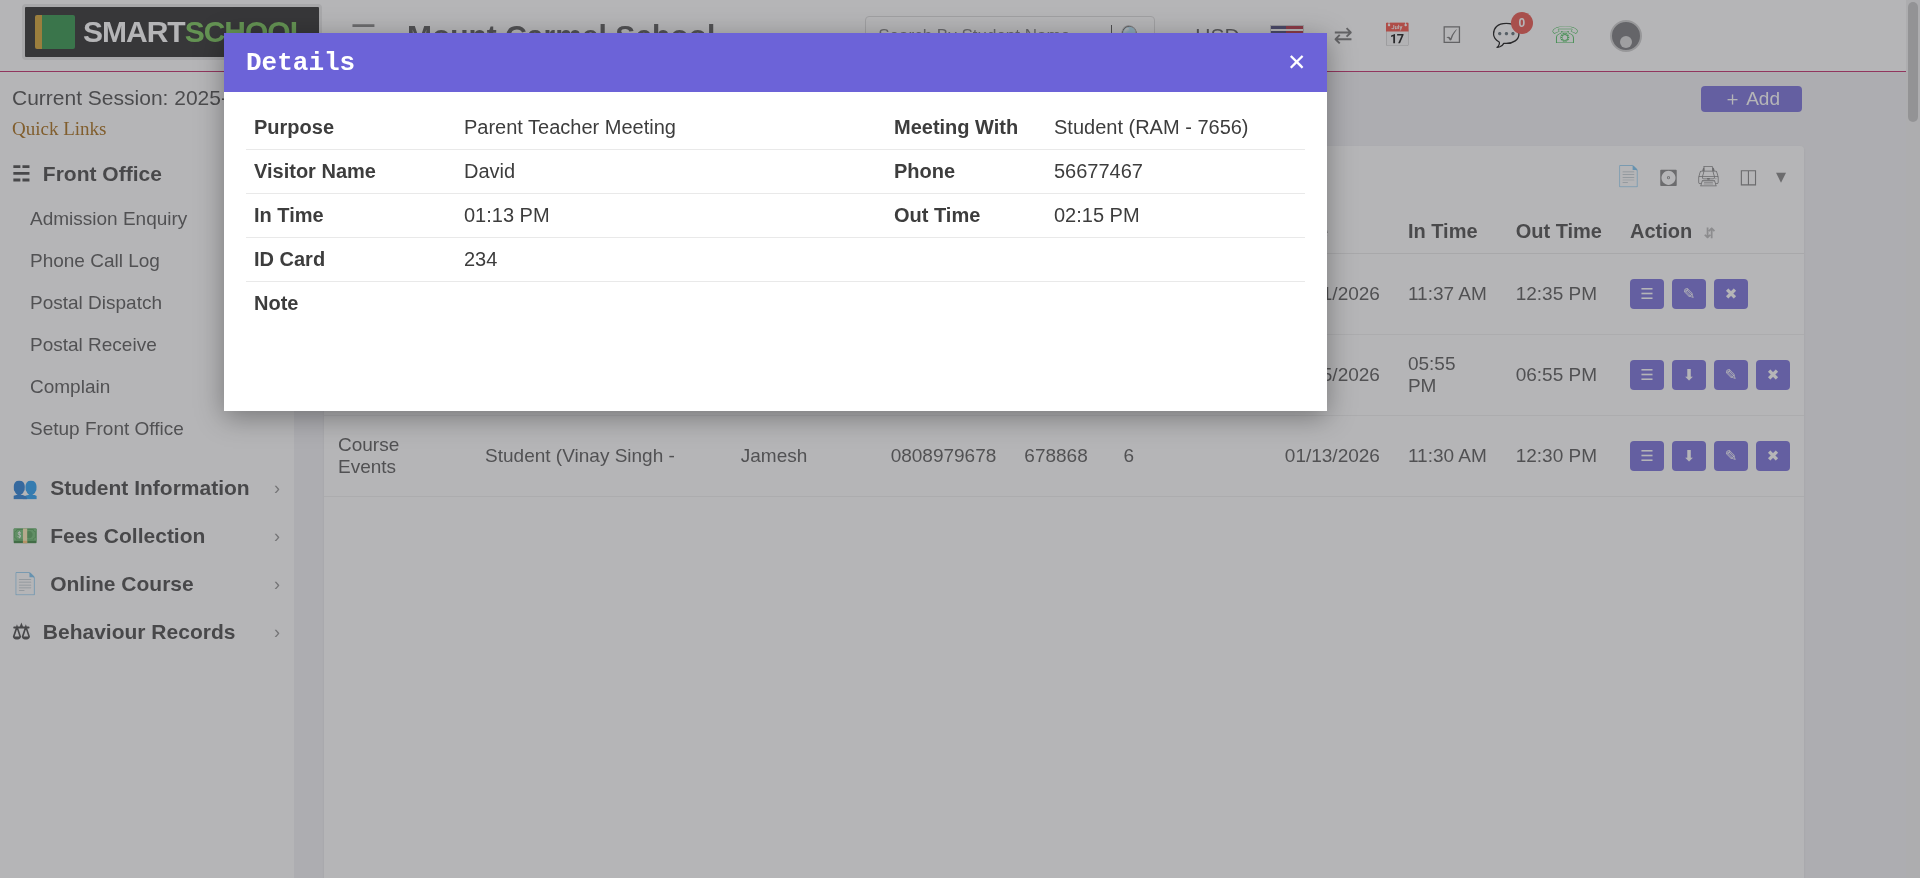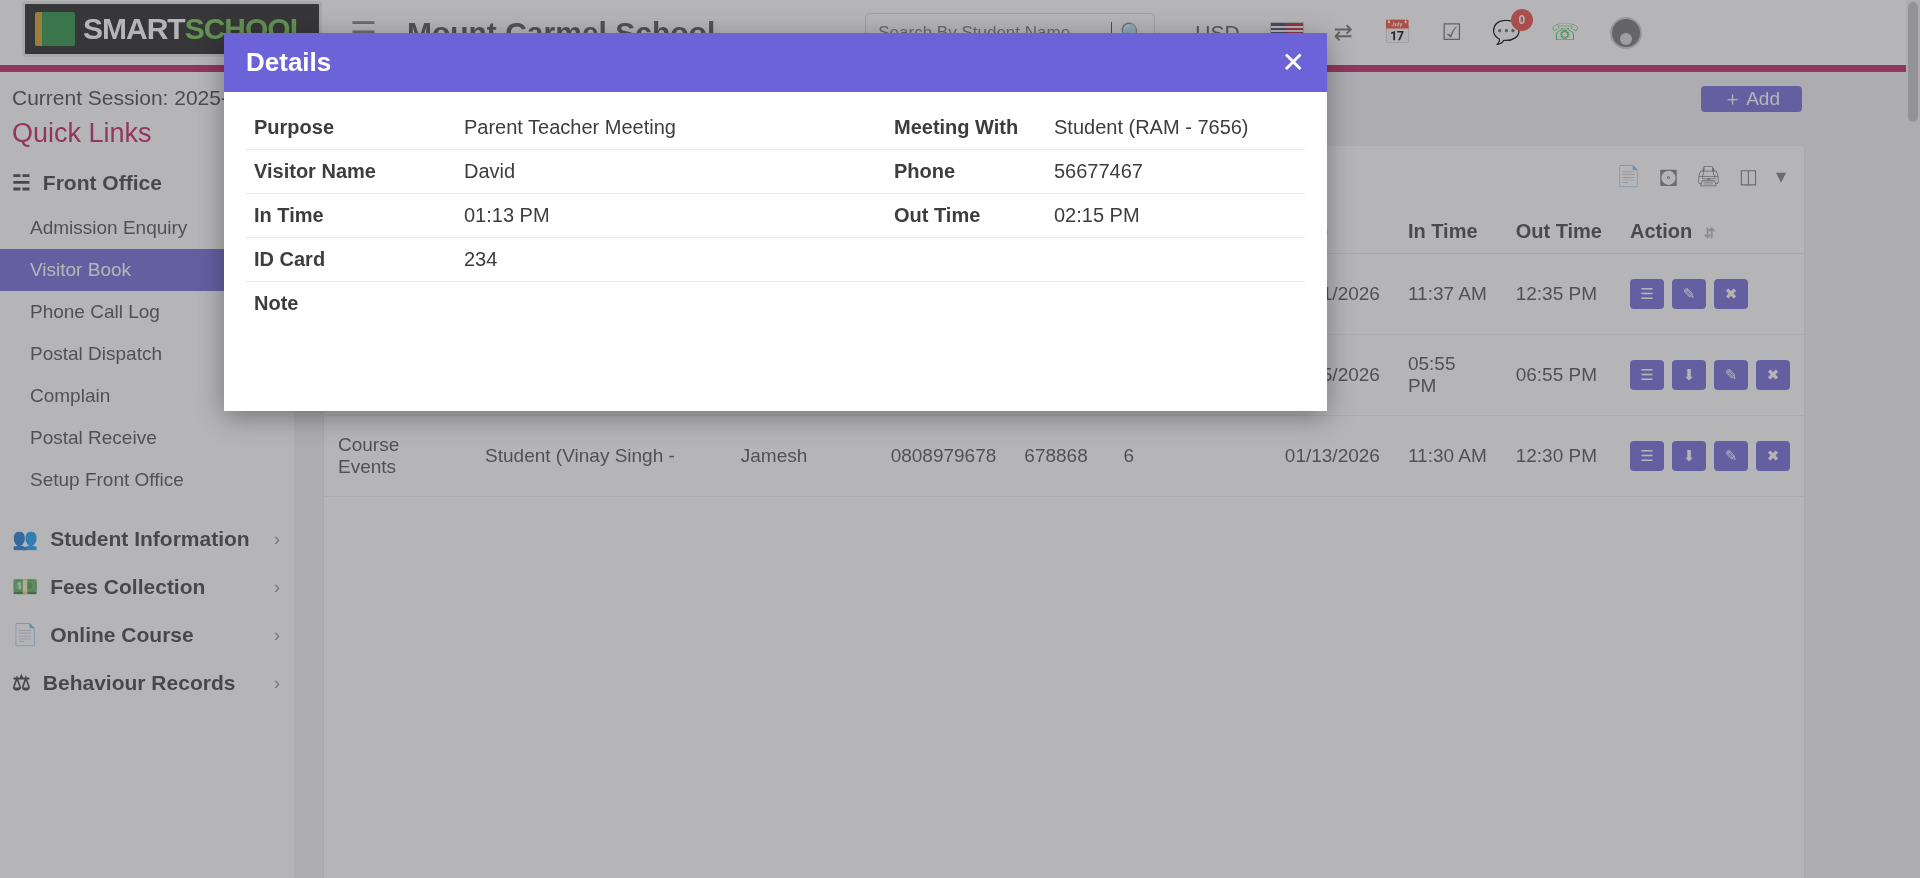--- a/index.html
+++ b/index.html
@@ -9,21 +9,21 @@
     overflow: hidden;
     font-family: "Liberation Sans", sans-serif;
     background: #f3f3f3;
   }
   #app { position: relative; width: 1920px; height: 878px; overflow: hidden; }
 
   
   .topbar {
     position: absolute; top: 0; left: 0; width: 1920px; height: 72px;
     background: #fff; display: flex; align-items: center;
-    border-bottom: 7px solid #be185d;
+    border-bottom: 1px solid #be185d;
   }
   .logo {
     width: 300px; height: 56px; margin-left: 22px;
     background: #1b1b1b; border: 3px solid #e7e7e7; border-radius: 4px;
     display: flex; align-items: center; gap: 8px; padding-left: 10px;
     position: relative; top: -4px;
   }
   .logo-book {
     width: 40px; height: 34px; background: #1f8a3b;
     border-left: 7px solid #cf9b22; border-radius: 2px;
@@ -73,21 +73,21 @@
     display: flex; align-items: flex-end; justify-content: center; overflow: hidden;
   }
   .avatar .head { width: 12px; height: 12px; border-radius: 50%; background: #d7d7d7; margin-bottom: 2px; }
 
   
   .sidebar {
     position: absolute; top: 72px; left: 0; width: 294px; height: 806px;
     background: #fff; color: #3f3f3f; overflow: hidden;
   }
   .session { padding: 14px 20px 2px 12px; font-size: 21px; color: #3f3f3f; white-space: nowrap; }
-  .quicklinks { padding: 6px 20px 10px 12px; font-size: 27px; color: #be185d; }
+  .quicklinks { padding: 6px 20px 10px 12px; font-size: 19px; color: #a16207; font-family: Liberation Serif, serif; }
   .sb-group {
     display: flex; align-items: center; gap: 12px;
     padding: 12px 14px 12px 12px; font-size: 21px; font-weight: bold; color: #3a3a3a;
     cursor: pointer;
   }
   .sb-group .chev { margin-left: auto; color: #8a8a8a; font-size: 18px; font-weight: normal; }
   .sb-item {
     padding: 10px 14px 10px 30px; font-size: 19px; color: #4a4a4a; cursor: pointer;
     white-space: nowrap;
   }
@@ -136,20 +136,21 @@
   .overlay {
     position: absolute; inset: 0; background: rgba(90,90,95,0.45);
   }
   .modal {
     position: absolute; left: 224px; top: 33px; width: 1103px; height: 378px;
     background: #fff; box-shadow: 0 6px 26px rgba(0,0,0,.35);
   }
   .modal-head {
     height: 59px; background: #6c63d8; color: #fff; display: flex; align-items: center;
     padding: 0 22px;
+    font-family: Liberation Mono, monospace;
   }
   .modal-title { font-size: 26px; font-weight: bold; }
   .modal-close { margin-left: auto; font-size: 28px; cursor: pointer; line-height: 1; }
   .modal-body { padding: 14px 22px 0 22px; }
   table.det { width: 100%; border-collapse: collapse; }
   table.det td {
     padding: 10px 8px; font-size: 20px; color: #3d3d3d;
     border-bottom: 1px solid #e9e9e9;
   }
   table.det td.lbl { font-weight: bold; width: 210px; }
@@ -205,25 +206,24 @@
   <div class="sidebar">
     <div class="session">Current Session: 2025-2</div>
     <div class="quicklinks">Quick Links</div>
 
     <div class="sb-group">
       <span>☵</span>
       <span>Front Office</span>
     </div>
 
     <div class="sb-item">Admission Enquiry</div>
-    <div class="sb-item active">Visitor Book</div>
     <div class="sb-item">Phone Call Log</div>
     <div class="sb-item">Postal Dispatch</div>
+    <div class="sb-item">Postal Receive</div>
     <div class="sb-item">Complain</div>
-    <div class="sb-item">Postal Receive</div>
     <div class="sb-item">Setup Front Office</div>
 
     <div class="sb-group" style="margin-top:14px">
       <span>👥</span>
       <span>Student Information</span>
       <span class="chev">›</span>
     </div>
     <div class="sb-group">
       <span>💵</span>
       <span>Fees Collection</span>

